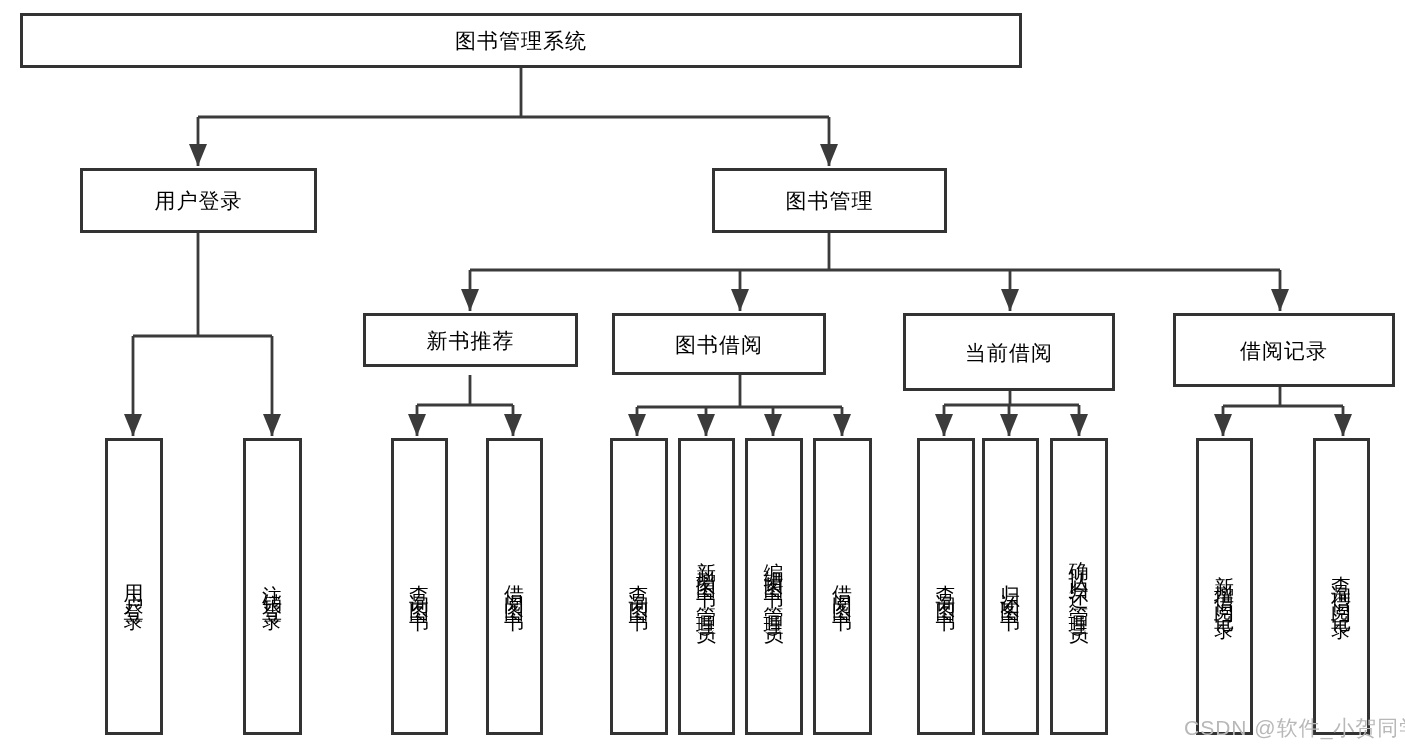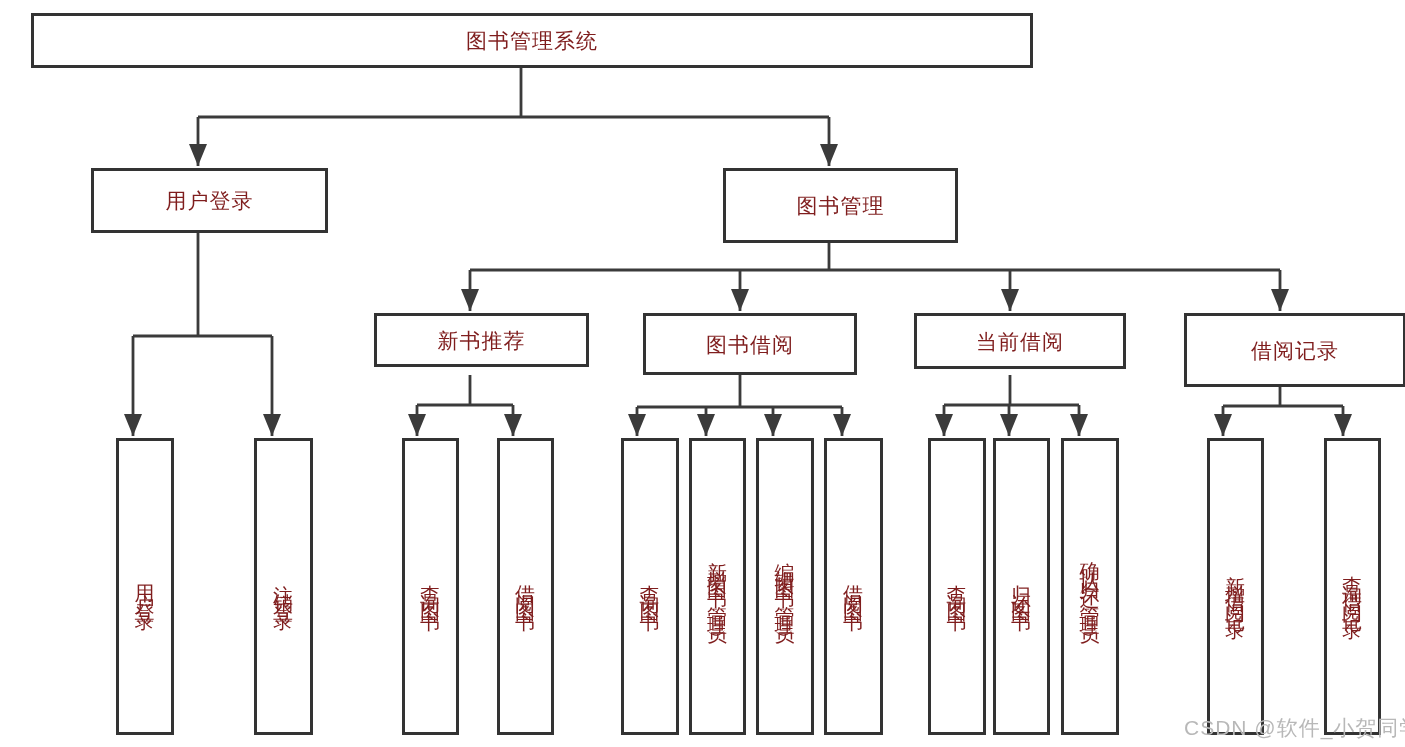--- a/index.html
+++ b/index.html
@@ -24,26 +24,25 @@
   .arr {
     fill: none;
     stroke: #3b3b3b;
     stroke-width: 2.8;
   }
   .node {
     position: absolute;
     box-sizing: border-box;
     border: 3px solid #333333;
     background: #ffffff;
-    color: #7f1d1d;
+    color: #000000;
     display: grid;
     place-items: center;
     font-size: 21px;
     line-height: 1;
-    margin-left: 11px;
   }
   .hnode { letter-spacing: 1px; }
   .vnode {
     writing-mode: vertical-rl;
     text-orientation: mixed;
     font-size: 20px;
     letter-spacing: 9px;
     padding: 4px 0;
   }
   .watermark {
@@ -95,25 +94,25 @@
     <line class="arr" x1="944" y1="405" x2="944" y2="436" marker-end="url(#arw)"></line>
     <line class="arr" x1="1009" y1="405" x2="1009" y2="436" marker-end="url(#arw)"></line>
     <line class="arr" x1="1079" y1="405" x2="1079" y2="436" marker-end="url(#arw)"></line>
     <line class="arr" x1="1223" y1="406" x2="1223" y2="436" marker-end="url(#arw)"></line>
     <line class="arr" x1="1343" y1="406" x2="1343" y2="436" marker-end="url(#arw)"></line>
   </svg>
 
   <div class="node hnode" style="left:20px; top:13px; width:1002px; height:55px;">图书管理系统</div>
 
   <div class="node hnode" style="left:80px; top:168px; width:237px; height:65px;">用户登录</div>
-  <div class="node hnode" style="left:712px; top:168px; width:235px; height:75px;">图书管理</div>
+  <div class="node hnode" style="left:712px; top:168px; width:235px; height:65px;">图书管理</div>
 
   <div class="node hnode" style="left:363px; top:313px; width:215px; height:54px;">新书推荐</div>
-  <div class="node hnode" style="left:632px; top:313px; width:214px; height:62px;">图书借阅</div>
-  <div class="node hnode" style="left:903px; top:313px; width:212px; height:56px;">当前借阅</div>
+  <div class="node hnode" style="left:612px; top:313px; width:214px; height:62px;">图书借阅</div>
+  <div class="node hnode" style="left:903px; top:313px; width:212px; height:78px;">当前借阅</div>
   <div class="node hnode" style="left:1173px; top:313px; width:222px; height:74px;">借阅记录</div>
 
   <div class="node vnode" style="left:105px; top:438px; width:58px; height:297px;">用户登录</div>
   <div class="node vnode" style="left:243px; top:438px; width:59px; height:297px;">注销登录</div>
 
   <div class="node vnode" style="left:391px; top:438px; width:57px; height:297px;">查询图书</div>
   <div class="node vnode" style="left:486px; top:438px; width:57px; height:297px;">借阅图书</div>
 
   <div class="node vnode" style="left:610px; top:438px; width:58px; height:297px;">查询图书</div>
   <div class="node vnode" style="left:678px; top:438px; width:57px; height:297px;">新增图书（管理员）</div>

